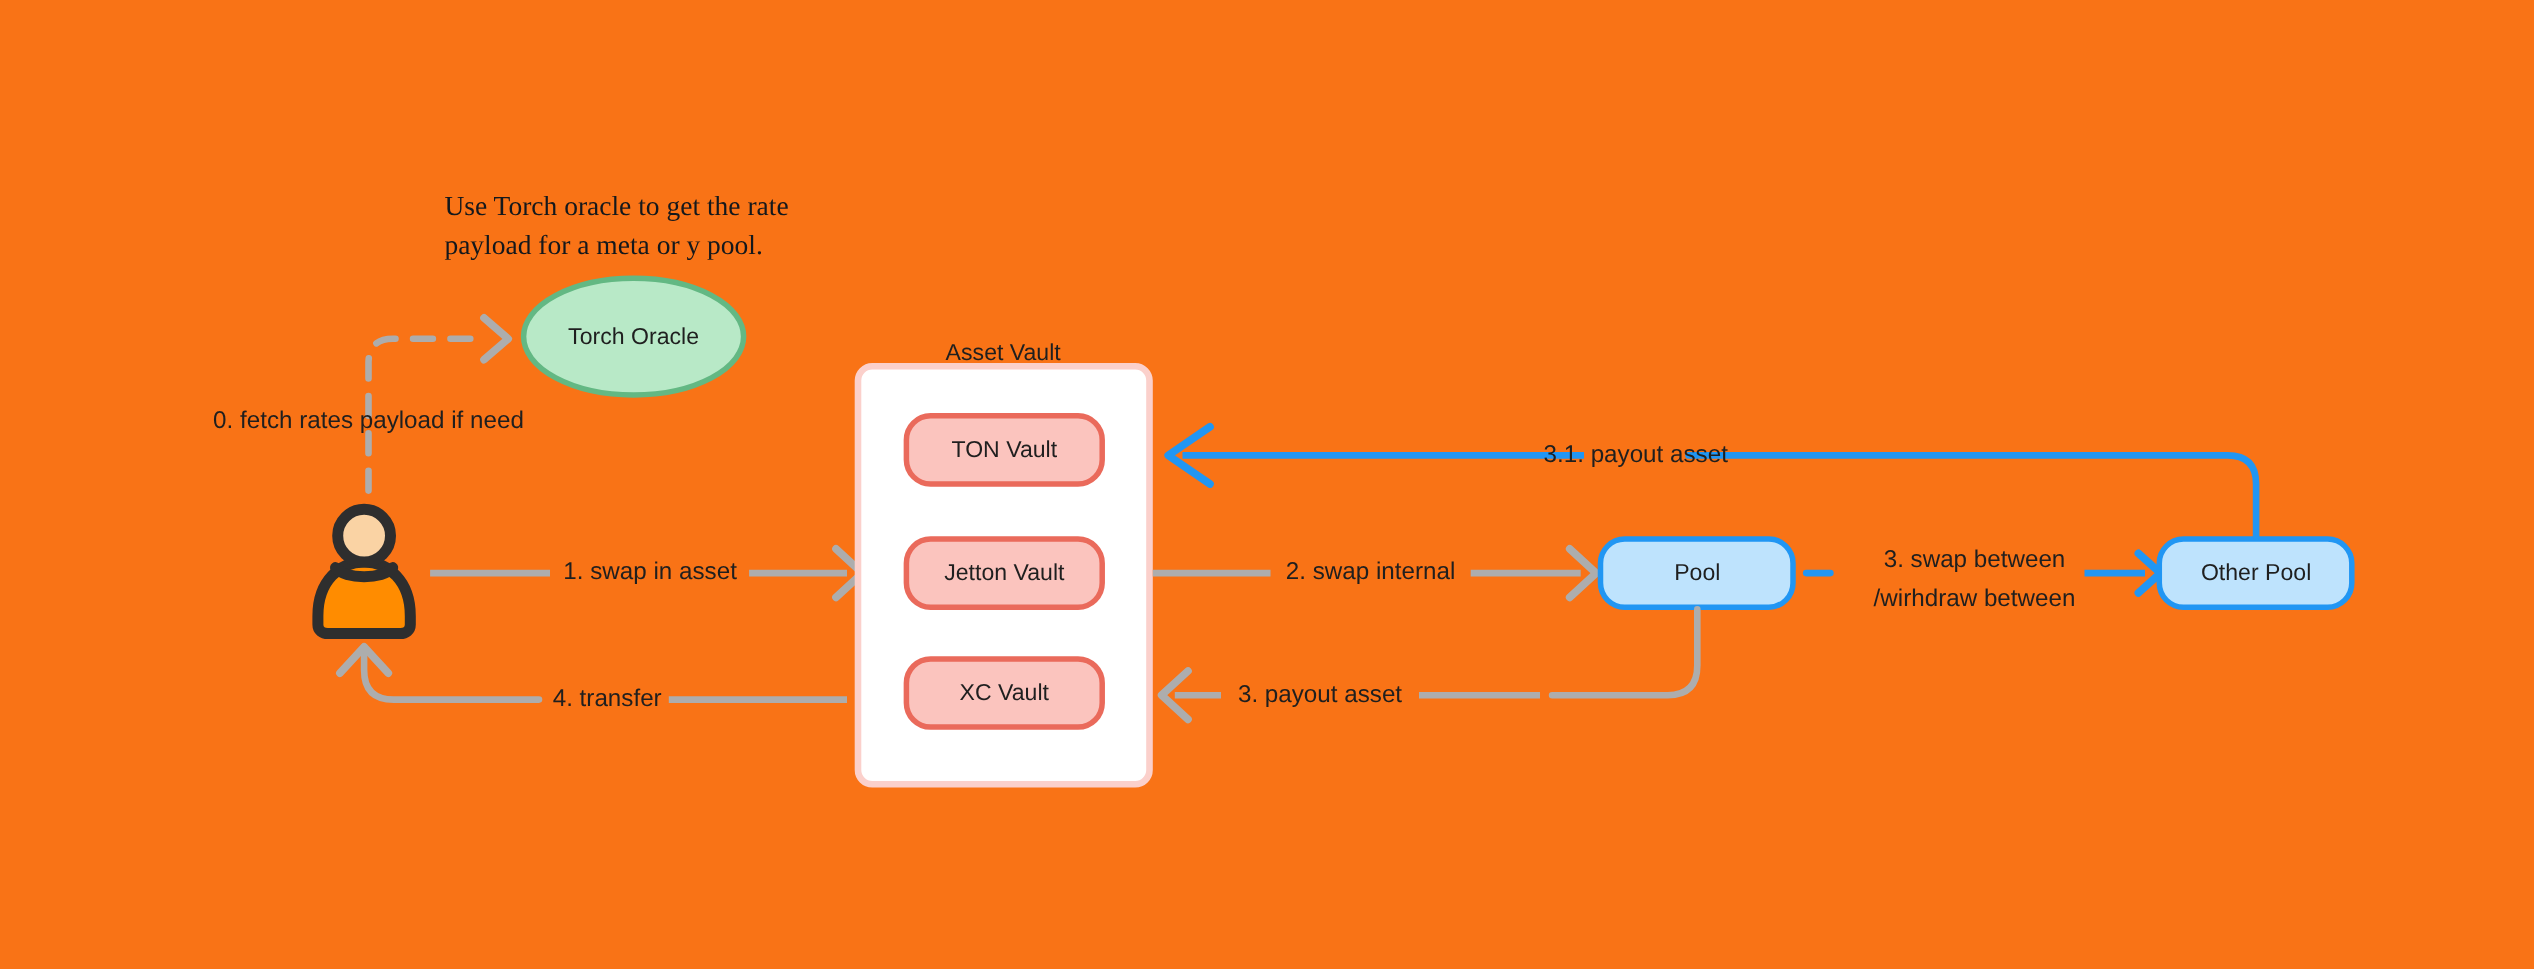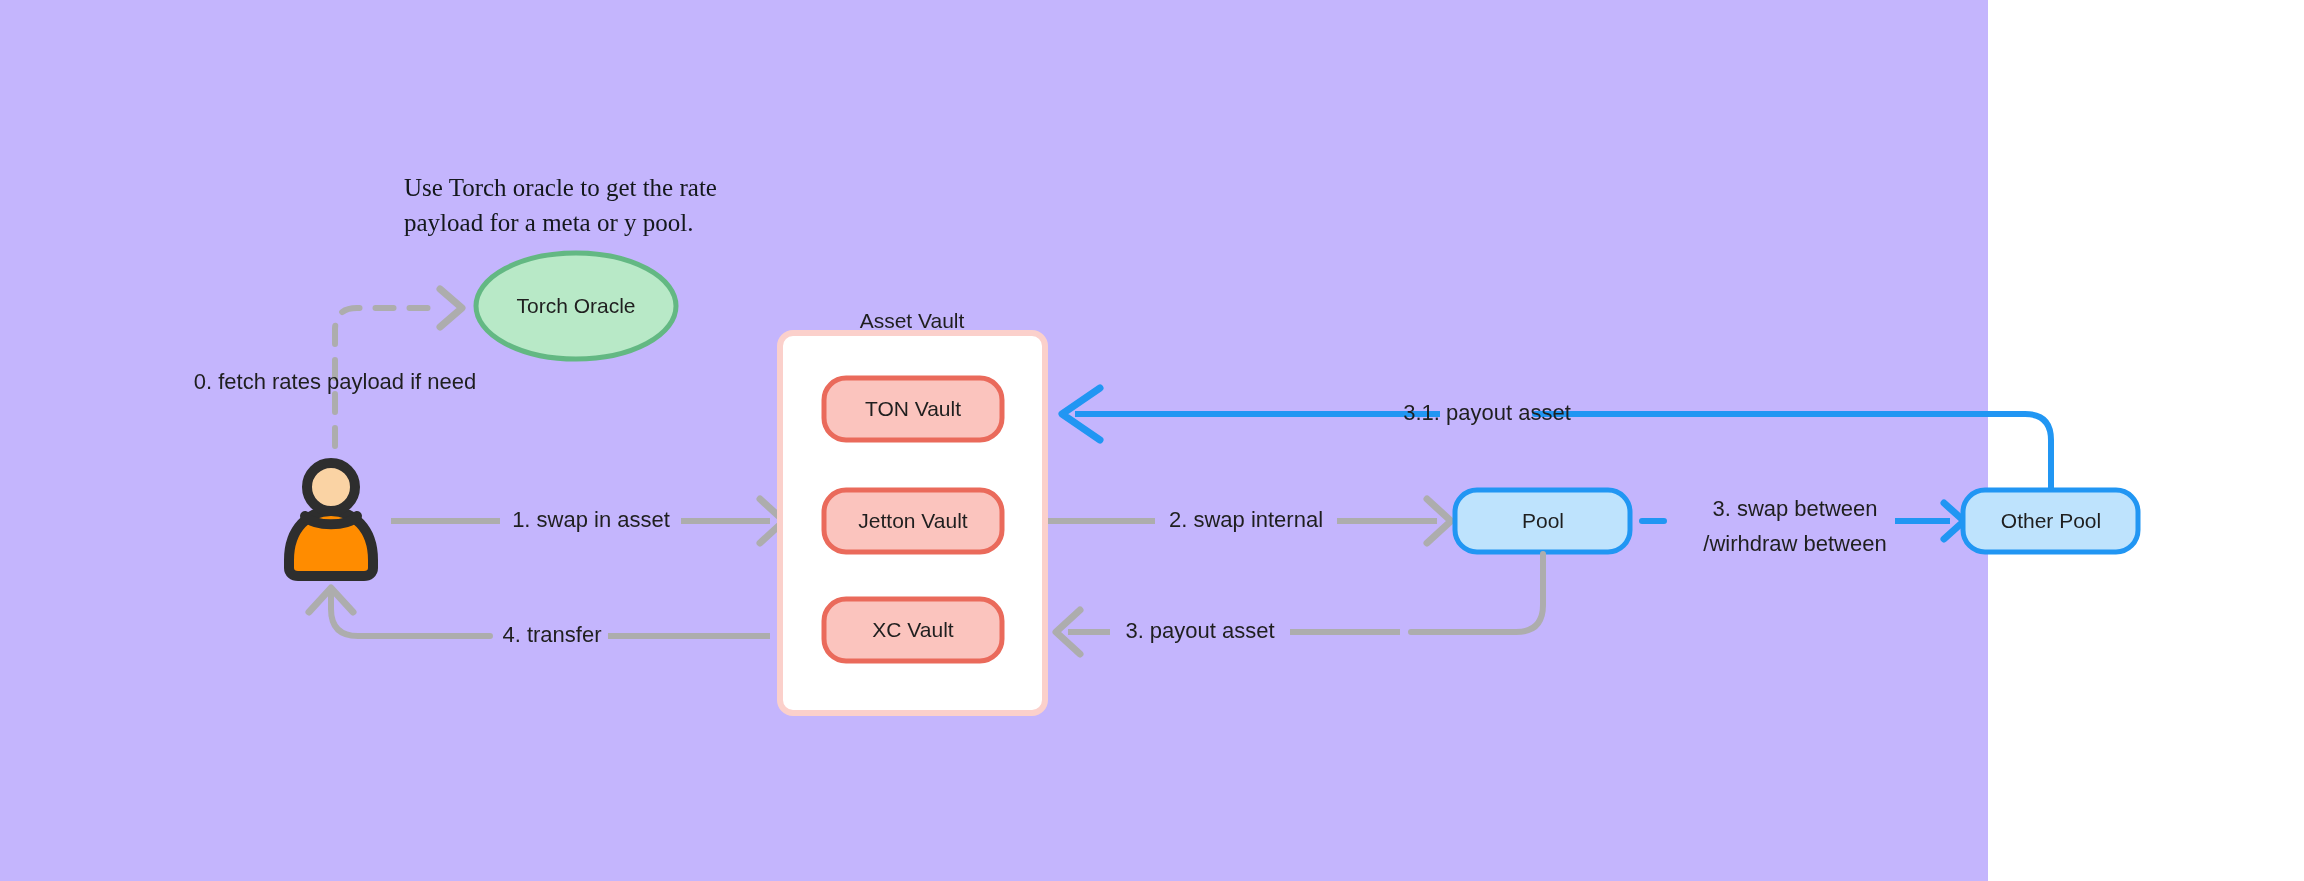--- a/index.html
+++ b/index.html
@@ -8,23 +8,23 @@
     background: #ffffff;
   }
   body {
     width: 2304px;
     height: 881px;
     overflow: hidden;
     font-family: "Liberation Sans", sans-serif;
   }
   #canvas {
     position: relative;
-    width: 1988px;
+    width: 2304px;
     height: 881px;
-    background: #c4b5fd;
+    background: #f97316;
   }
   svg#diagram {
     position: absolute;
     left: 0;
     top: 0;
     width: 2304px;
     height: 881px;
   }
   .node-label {
     font-family: "Liberation Sans", sans-serif;

